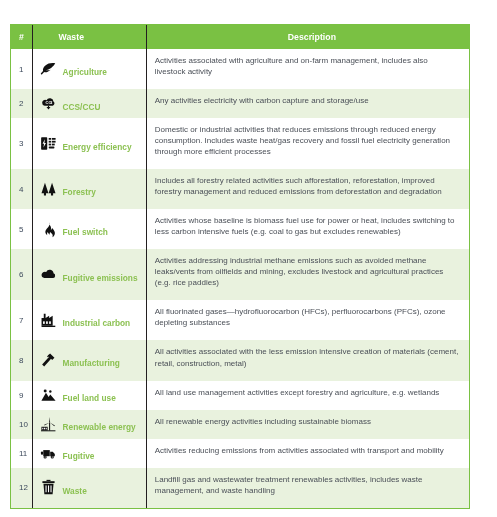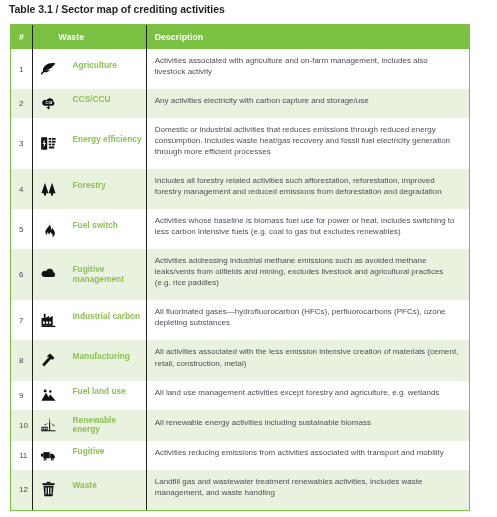--- a/index.html
+++ b/index.html
@@ -62,20 +62,21 @@
   thead th.h-num {
     padding-left: 8px;
   }
   thead th.h-sec {
     padding-left: 26px;
     border-left: 1.2px solid #231f20;
   }
   thead th.h-desc {
     padding-left: 8px;
     border-left: 1.2px solid #231f20;
+    text-align: center;
   }
 
   tbody tr.row-odd  { background: #ffffff; }
   tbody tr.row-even { background: #e9f2de; }
 
   tbody td {
     vertical-align: middle;
     padding: 0;
   }
   tbody td.c-num {
@@ -93,22 +94,22 @@
   tbody td.c-desc {
     border-left: 1.2px solid #231f20;
     padding: 6px 10px 12px 8px;
     font-size: 8px;
     line-height: 1.38;
     color: #4a4f57;
     vertical-align: middle;
   }
   .sector-cell-inner {
     display: flex;
-    align-items: flex-start;
-    gap: 16px;
+    align-items: flex-end;
+    gap: 6px;
   }
   .sector-icon {
     width: 17px;
     height: 17px;
     flex: 0 0 17px;
     display: flex;
     align-items: center;
     justify-content: center;
   }
   .sector-icon svg { display: block; }
@@ -118,21 +119,20 @@
     color: #8cc152;
     letter-spacing: 0.02px;
     line-height: 1.15;
   }
 </style>
 </head>
 <body>
 
 <div class="page">
 
-  <div class="table-title">Table 3.1 / Sector map of crediting activities</div>
 
   <div class="table-wrap">
     <table class="sector-table">
       <colgroup>
         <col class="c-num">
           <col class="c-sec">
           <col class="c-desc">
       </colgroup>
       <thead>
         <tr>
@@ -226,21 +226,21 @@
           </tr>
           <tr class="row-even">
             <td class="c-num">6</td>
             <td class="c-sec">
               <div class="sector-cell-inner">
                 <span class="sector-icon">
                   <svg viewBox="0 0 24 24" width="17" height="17" aria-hidden="true">
       <path fill="#111" d="M19.1 10.4a5.5 5.5 0 0 0-10.4-2A4.6 4.6 0 0 0 2.2 12.5 4.4 4.4 0 0 0 6.1 17h11.6a3.4 3.4 0 0 0 1.4-6.6z"></path>
     </svg>
                 </span>
-                <span class="sector-label">Fugitive management</span>
+                <span class="sector-label">Fugitive emissions</span>
               </div>
             </td>
             <td class="c-desc">Activities addressing industrial methane emissions such as avoided methane leaks/vents from oilfields and mining, excludes livestock and agricultural practices (e.g. rice paddies)</td>
           </tr>
           <tr class="row-odd">
             <td class="c-num">7</td>
             <td class="c-sec">
               <div class="sector-cell-inner">
                 <span class="sector-icon">
                   <svg viewBox="0 0 24 24" width="17" height="17" aria-hidden="true">

